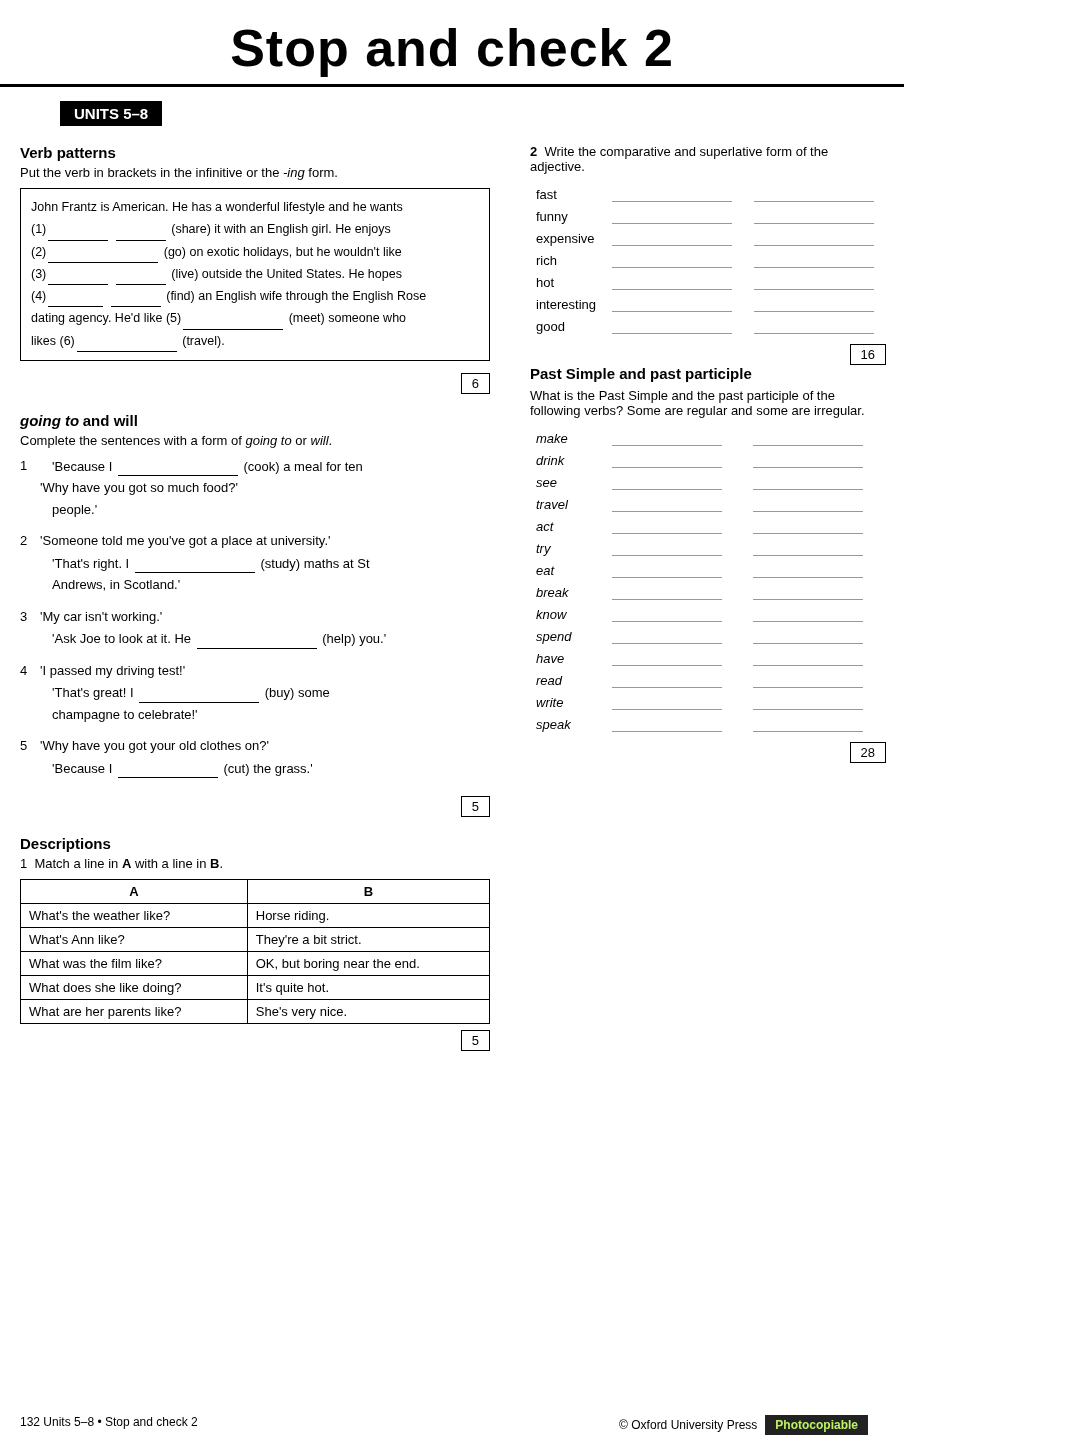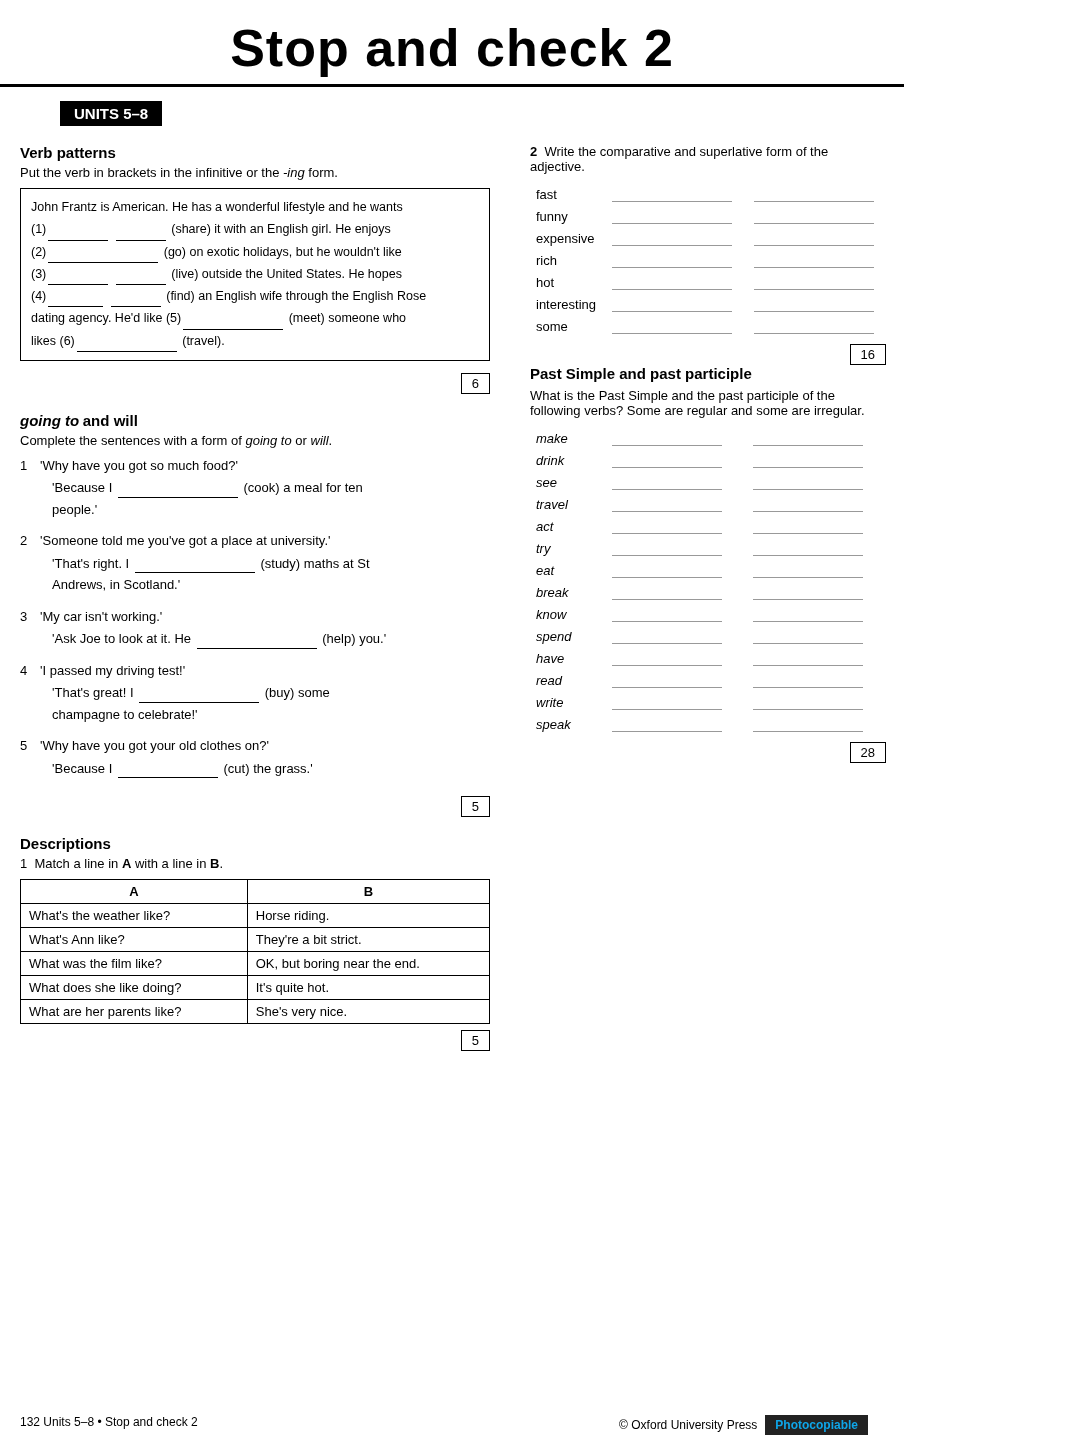--- a/index.html
+++ b/index.html
@@ -215,21 +215,21 @@
     }
 
     .footer-right {
       display: flex;
       align-items: center;
       gap: 8px;
     }
 
     .photocopiable-badge {
       background: #222;
-      color: #0ea5e9;
+      color: #bef264;
       padding: 3px 10px;
       font-weight: bold;
       font-size: 12px;
     }
 
     .dialog-line {
       margin-bottom: 2px;
     }
 
     .dialog-indent {
@@ -303,22 +303,22 @@
         <span class="bold">will</span>
       </div>
       <div class="intro-text">
         Complete the sentences with a form of <em>going to</em> or <em>will</em>.
       </div>
 
       <ul class="num-list">
         <li>
           <span class="num">1</span>
           <span class="content">
+            <div class="dialog-line dialog-indent">'Because I <span class="blank" style="min-width:120px;">&nbsp;</span> (cook) a meal for ten</div>
             <div class="dialog-line">'Why have you got so much food?'</div>
-            <div class="dialog-line dialog-indent">'Because I <span class="blank" style="min-width:120px;">&nbsp;</span> (cook) a meal for ten</div>
             <div class="dialog-line dialog-indent">people.'</div>
           </span>
         </li>
         <li>
           <span class="num">2</span>
           <span class="content">
             <div class="dialog-line">'Someone told me you've got a place at university.'</div>
             <div class="dialog-line dialog-indent">'That's right. I <span class="blank" style="min-width:120px;">&nbsp;</span> (study) maths at St</div>
             <div class="dialog-line dialog-indent">Andrews, in Scotland.'</div>
           </span>
@@ -422,21 +422,21 @@
                 <td>hot</td>
                 <td><span class="line-blank">&nbsp;</span></td>
                 <td><span class="line-blank">&nbsp;</span></td>
               </tr>
               <tr>
                 <td>interesting</td>
                 <td><span class="line-blank">&nbsp;</span></td>
                 <td><span class="line-blank">&nbsp;</span></td>
               </tr>
               <tr>
-                <td>some</td>
+                <td>good</td>
                 <td><span class="line-blank">&nbsp;</span></td>
                 <td><span class="line-blank">&nbsp;</span></td>
               </tr>
             </tbody>
         </table>
         <div class="clearfix">
           <span class="score-box">16</span>
         </div>
       </div>
 

